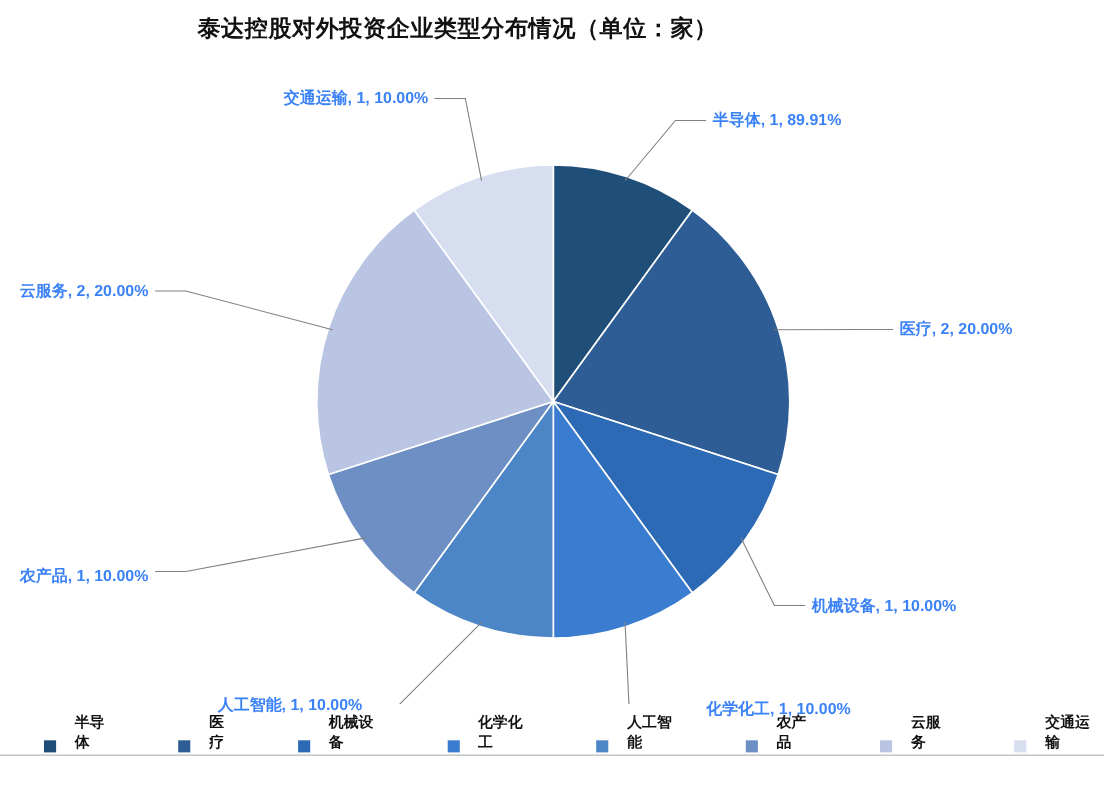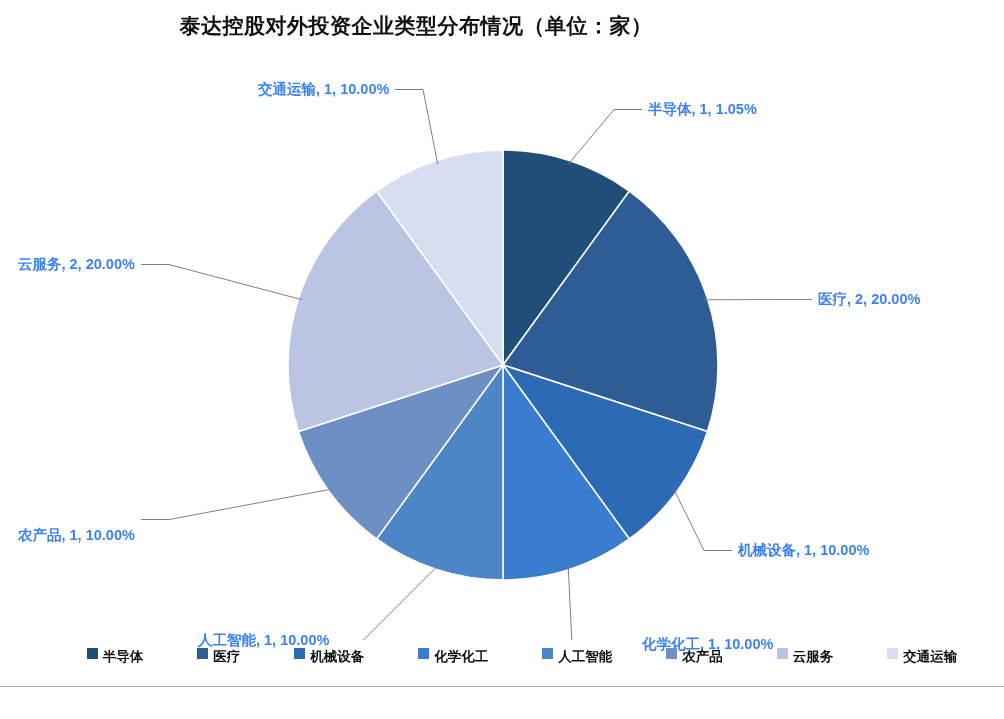--- a/index.html
+++ b/index.html
@@ -58,22 +58,22 @@
     left: 0;
     top: 648px;
     width: 1004px;
     display: flex;
     justify-content: center;
     align-items: center;
     gap: 14px;
   }
   .legend-item {
     display: flex;
-    align-items: flex-start;
-    gap: 5px;
+    align-items: flex-end;
+    gap: 17px;
     padding-left: 40px;
   }
   .legend-swatch {
     width: 11px;
     height: 11px;
     display: inline-block;
   }
   .legend-text {
     font-size: 13.5px;
     font-weight: bold;
@@ -121,26 +121,26 @@
           <polyline points="703.7,249.8 784.0,249.5 812.0,249.5" fill="none" stroke="#808080" stroke-width="1"></polyline>
           <polyline points="673.7,439.0 704.0,500.5 732.0,500.5" fill="none" stroke="#808080" stroke-width="1"></polyline>
           <polyline points="568.2,515.7 572.0,594.5 600.0,594.5" fill="none" stroke="#808080" stroke-width="1"></polyline>
           <polyline points="437.8,515.7 363.0,590.5 335.0,590.5" fill="none" stroke="#808080" stroke-width="1"></polyline>
           <polyline points="332.3,439.0 169.0,469.5 141.0,469.5" fill="none" stroke="#808080" stroke-width="1"></polyline>
           <polyline points="302.3,249.8 169.0,214.5 141.0,214.5" fill="none" stroke="#808080" stroke-width="1"></polyline>
           <polyline points="437.8,114.3 423.0,39.5 395.0,39.5" fill="none" stroke="#808080" stroke-width="1"></polyline>
         </g>
     </svg>
     <div id="pie-labels">
-        <div class="pie-label" style="top: 50px; left: 648px;">半导体, 1, 1.05%</div>
+        <div class="pie-label" style="top: 50px; left: 648px;">半导体, 1, 89.91%</div>
         <div class="pie-label" style="top: 240px; left: 818px;">医疗, 2, 20.00%</div>
         <div class="pie-label" style="top: 491px; left: 738px; text-align: center;">机械设备, 1, 10.00%</div>
         <div class="pie-label" style="top: 585px; left: 642px; text-align: center;">化学化工, 1, 10.00%</div>
         <div class="pie-label" style="top: 581px; left: 198px;">人工智能, 1, 10.00%</div>
-        <div class="pie-label" style="top: 476px; left: 18px;">农产品, 1, 10.00%</div>
+        <div class="pie-label" style="top: 464px; left: 18px;">农产品, 1, 10.00%</div>
         <div class="pie-label" style="top: 205px; left: 18px;">云服务, 2, 20.00%</div>
         <div class="pie-label" style="top: 30px; left: 258px;">交通运输, 1, 10.00%</div>
       </div>
   </div>
 
   <div class="legend" id="legend">
       <div class="legend-item">
         <span class="legend-swatch" style="background: rgb(31, 78, 121);"></span>
         <span class="legend-text">半导体</span>
       </div>

